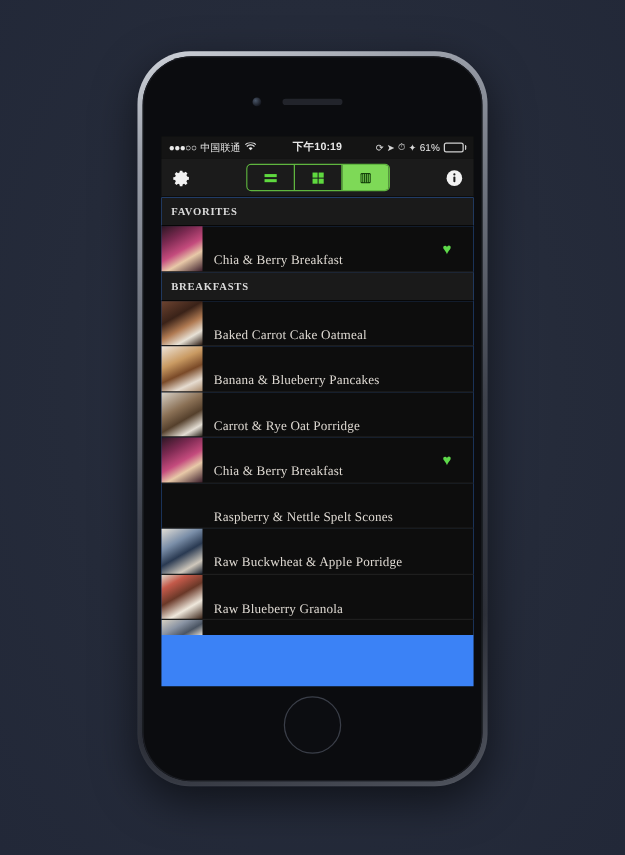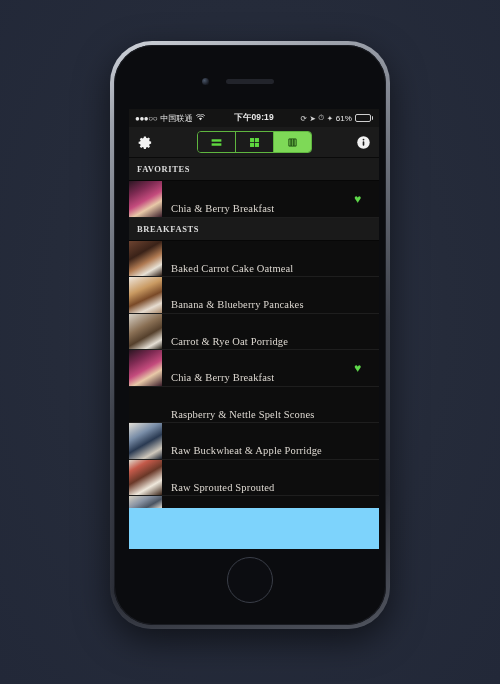--- a/index.html
+++ b/index.html
@@ -56,21 +56,21 @@
     justify-content:space-between;padding:0 7px;
     border-bottom:1px solid #0a0a0a;}
   .tb-icon{width:18px;height:18px;display:flex;align-items:center;justify-content:center;}
   .segmented{display:flex;height:20px;border:1px solid #5fb63f;border-radius:4px;overflow:hidden;}
   .seg{width:37px;display:flex;align-items:center;justify-content:center;
     border-right:1px solid #5fb63f;background:#1b1b1b;}
   .seg:last-child{border-right:none;}
   .seg.active{background:#7ed957;}
 
   
-  .list{height:392px;overflow:hidden;background:#7dd3fc;}
+  .list{height:392px;overflow:hidden;background:#3b82f6;}
   .section-head{height:22px;display:flex;align-items:center;padding:0 8px;
     background:#1a1a1a;color:#dcdcdc;font-size:8.5px;font-weight:bold;
     letter-spacing:.6px;border-bottom:1px solid #070707;
     font-family:"Liberation Serif", serif;}
   .row{height:35.5px;display:flex;align-items:center;
     border-bottom:1px solid #1e1e1e;position:relative;background:#0d0d0d;}
   .thumb{width:33px;height:35.5px;flex:none;background-size:cover;background-position:center;}
   .row-title{flex:1;padding-left:9px;color:#ded9d2;font-size:10.5px;
     font-family:"Liberation Serif", serif;letter-spacing:.15px;white-space:nowrap;margin-top:20px;}
   .heart{width:16px;margin-right:9px;color:#5ed94a;font-size:12px;line-height:1;}
@@ -94,21 +94,21 @@
             <span class="sb-dots">●●●○○</span>
             <span class="sb-carrier">中国联通</span>
             <span class="sb-wifi">
               <svg width="9" height="7" viewBox="0 0 12 9">
                   <path d="M6 8.2 L3.9 5.9 a3 3 0 0 1 4.2 0 Z" fill="#e8e8e8"></path>
                   <path d="M1.9 4.1 a5.8 5.8 0 0 1 8.2 0" stroke="#e8e8e8" stroke-width="1.2" fill="none"></path>
                   <path d="M0.3 2.1 a8.2 8.2 0 0 1 11.4 0" stroke="#e8e8e8" stroke-width="1.1" fill="none"></path>
                 </svg>
             </span>
           </div>
-          <div class="sb-center">下午09:19</div>
+          <div class="sb-center">下午10:19</div>
           <div class="sb-right">
             <span class="sb-ic">⟳</span>
             <span class="sb-ic">➤</span>
             <span class="sb-ic">⏱</span>
             <span class="sb-ic">✦</span>
             <span>61%</span>
             <span class="batt">
               <span class="batt-body"><span class="batt-fill" style="width:61%"></span></span>
               <span class="batt-cap"></span>
             </span>
@@ -188,21 +188,21 @@
               <div class="row-title">Raspberry &amp; Nettle Spelt Scones</div>
               <div class="heart" style="color: rgb(94, 217, 74);"></div>
             </div>
             <div class="row">
               <div class="thumb" style="background: linear-gradient(150deg, rgb(228, 224, 216) 0%, rgb(122, 142, 168) 32%, rgb(42, 58, 82) 55%, rgb(207, 200, 188) 80%, rgb(26, 34, 48) 100%) 0% 0% / cover;"></div>
               <div class="row-title">Raw Buckwheat &amp; Apple Porridge</div>
               <div class="heart" style="color: rgb(94, 217, 74);"></div>
             </div>
             <div class="row">
               <div class="thumb" style="background: linear-gradient(150deg, rgb(224, 216, 204) 0%, rgb(196, 90, 74) 22%, rgb(106, 56, 40) 46%, rgb(239, 232, 220) 72%, rgb(58, 36, 24) 100%) 0% 0% / cover;"></div>
-              <div class="row-title">Raw Sprouted Sprouted</div>
+              <div class="row-title">Raw Blueberry Granola</div>
               <div class="heart" style="color: rgb(94, 217, 74);"></div>
             </div>
             <div class="row partial">
               <div class="thumb" style="background: linear-gradient(150deg, rgb(216, 210, 196) 0%, rgb(138, 148, 164) 40%, rgb(74, 84, 98) 70%, rgb(224, 218, 208) 100%) 0% 0% / cover;"></div>
               <div class="row-title"></div>
               <div class="heart" style="color: rgb(94, 217, 74);"></div>
             </div>
           </div>
 
       </div>

